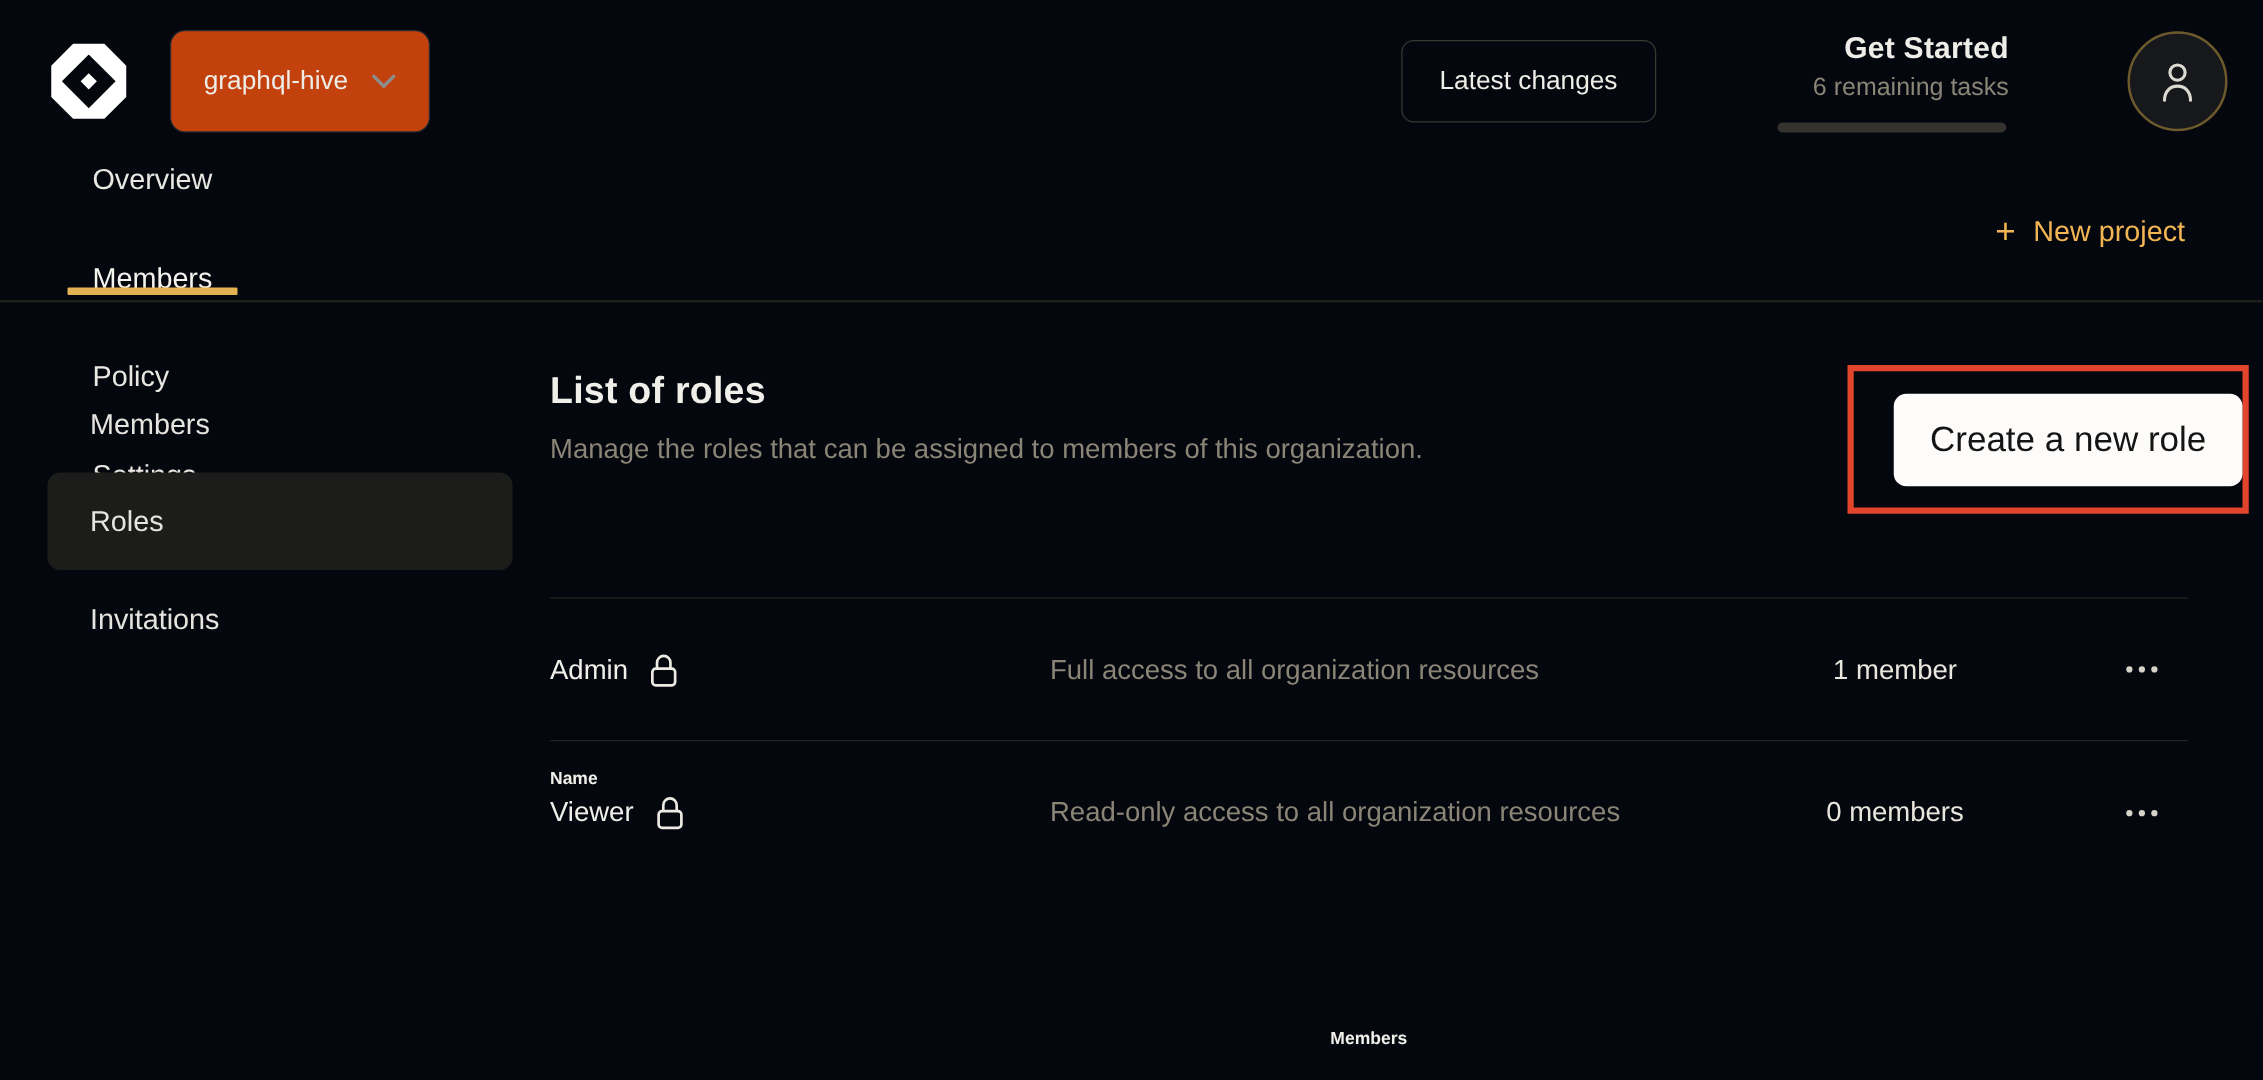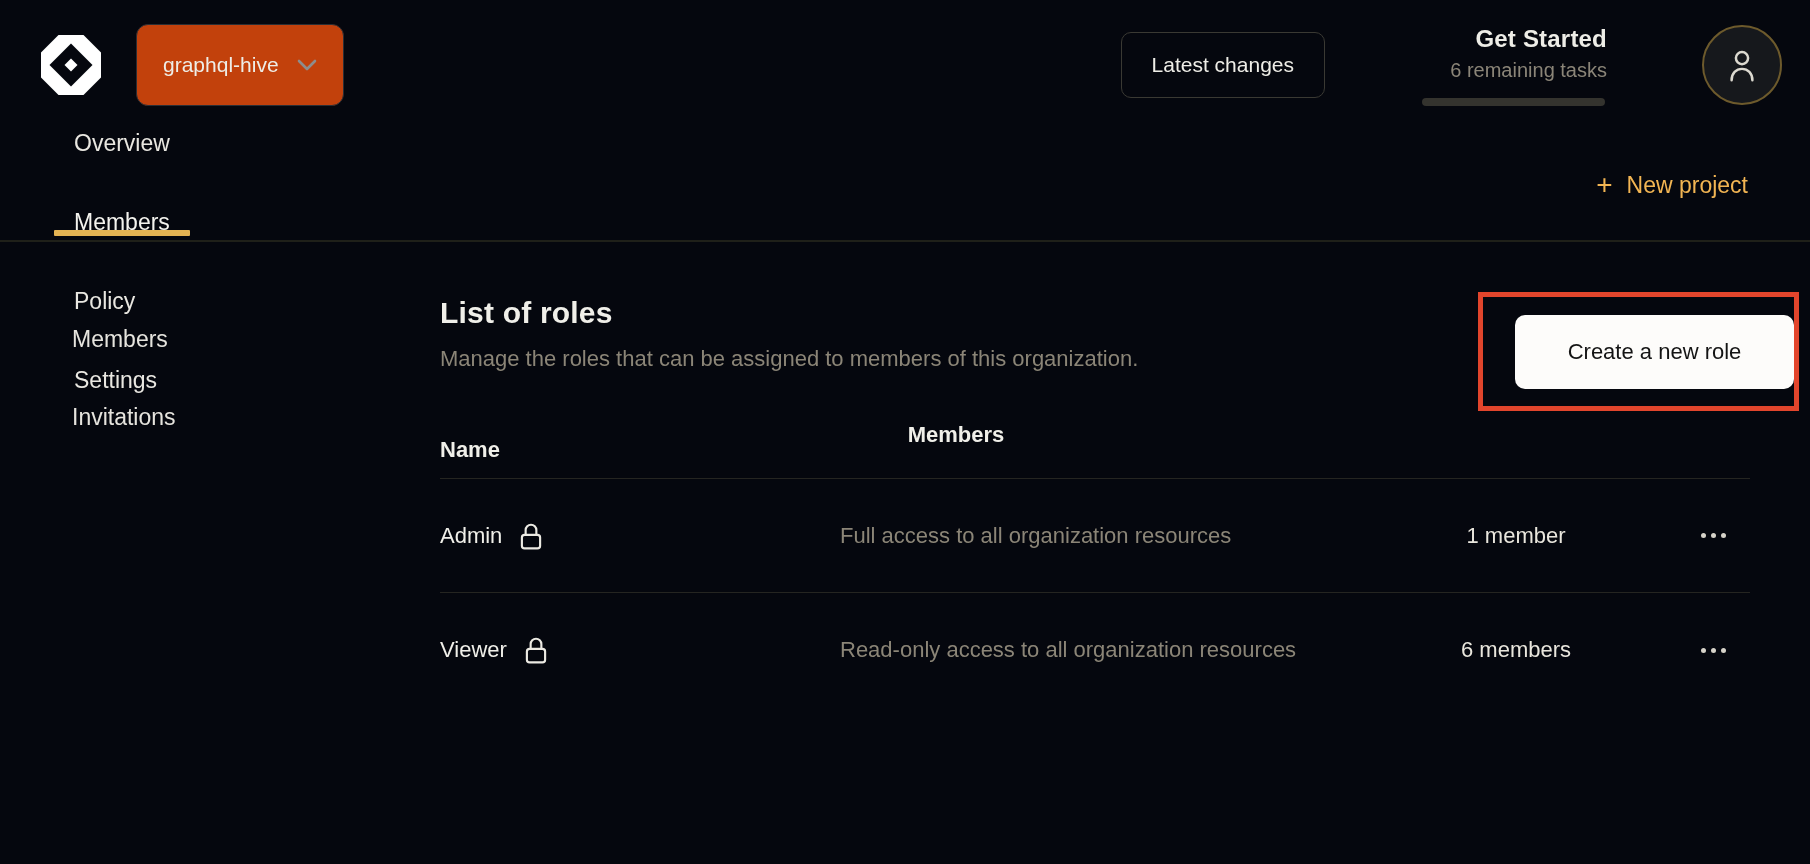--- a/index.html
+++ b/index.html
@@ -96,30 +96,30 @@
   .annotation-box {
     position: absolute; left: 1478px; top: 50px;
     width: 321px; height: 119px;
     border: 5px solid #e2452c;
     display: flex; align-items: center; justify-content: center;
   }
   .btn-create {
     width: 319px; height: 74px;
     background: #fdfcfa; color: #141414;
     border: none; border-radius: 10px;
-    font-size: 22px; font-family: inherit; font-weight: 400;
+    font-size: 28px; font-family: inherit; font-weight: 400;
     cursor: pointer;
     margin-left: 32px;
   }
   
   .table { margin-top: 50px; }
   .thead {
     display: flex; height: 57px;
     border-bottom: 1px solid #252521;
-    font-size: 22px; font-weight: 700; color: #f0efe9;
+    font-size: 14px; font-weight: 700; color: #f0efe9; flex-direction: column;
   }
   .trow {
     display: flex; align-items: center; height: 114px;
     font-size: 22px;
   }
   .trow.divided { border-bottom: 1px solid #252521; }
   .col-name { flex: 0 0 400px; display: flex; align-items: center; gap: 16px; }
   .col-desc { flex: 0 0 560px; color: #8b8577; line-height: 1.7; }
   .col-desc .desc-text { max-width: 490px; }
   .col-members { flex: 0 0 232px; text-align: center; color: #e9e6dd; }
@@ -183,20 +183,23 @@
       <span>New project</span>
     </a>
   </nav>
 
   <div class="content">
 
     <aside class="sidebar">
       <div class="side-item">
         <span>Members</span>
       </div>
+      <div class="side-item active">
+        <span>Roles</span>
+      </div>
       <div class="side-item">
         <span>Invitations</span>
       </div>
     </aside>
 
     <main class="main">
       <h1 class="page-title">List of roles</h1>
       <p class="page-sub">Manage the roles that can be assigned to members of this organization.</p>
 
       <div class="table">
@@ -231,21 +234,21 @@
           <div class="col-name">
             <span class="role-name">Viewer</span>
             <svg class="lock" width="26" height="30" viewBox="0 0 24 28">
               <path d="M7 13 V8.5 a5 5 0 0 1 10 0 V13" fill="none" stroke="#eceae3" stroke-width="2"></path>
               <rect x="3.5" y="13" width="17" height="12.5" rx="2.5" fill="none" stroke="#eceae3" stroke-width="2"></rect>
             </svg>
           </div>
           <div class="col-desc">
             <div class="desc-text">Read-only access to all organization resources</div>
           </div>
-          <div class="col-members">6 members</div>
+          <div class="col-members">0 members</div>
           <div class="col-actions">
             <button class="ellipsis-btn">
               <span class="dot"></span>
               <span class="dot"></span>
               <span class="dot"></span>
             </button>
           </div>
         </div>
       </div>
     </main>

